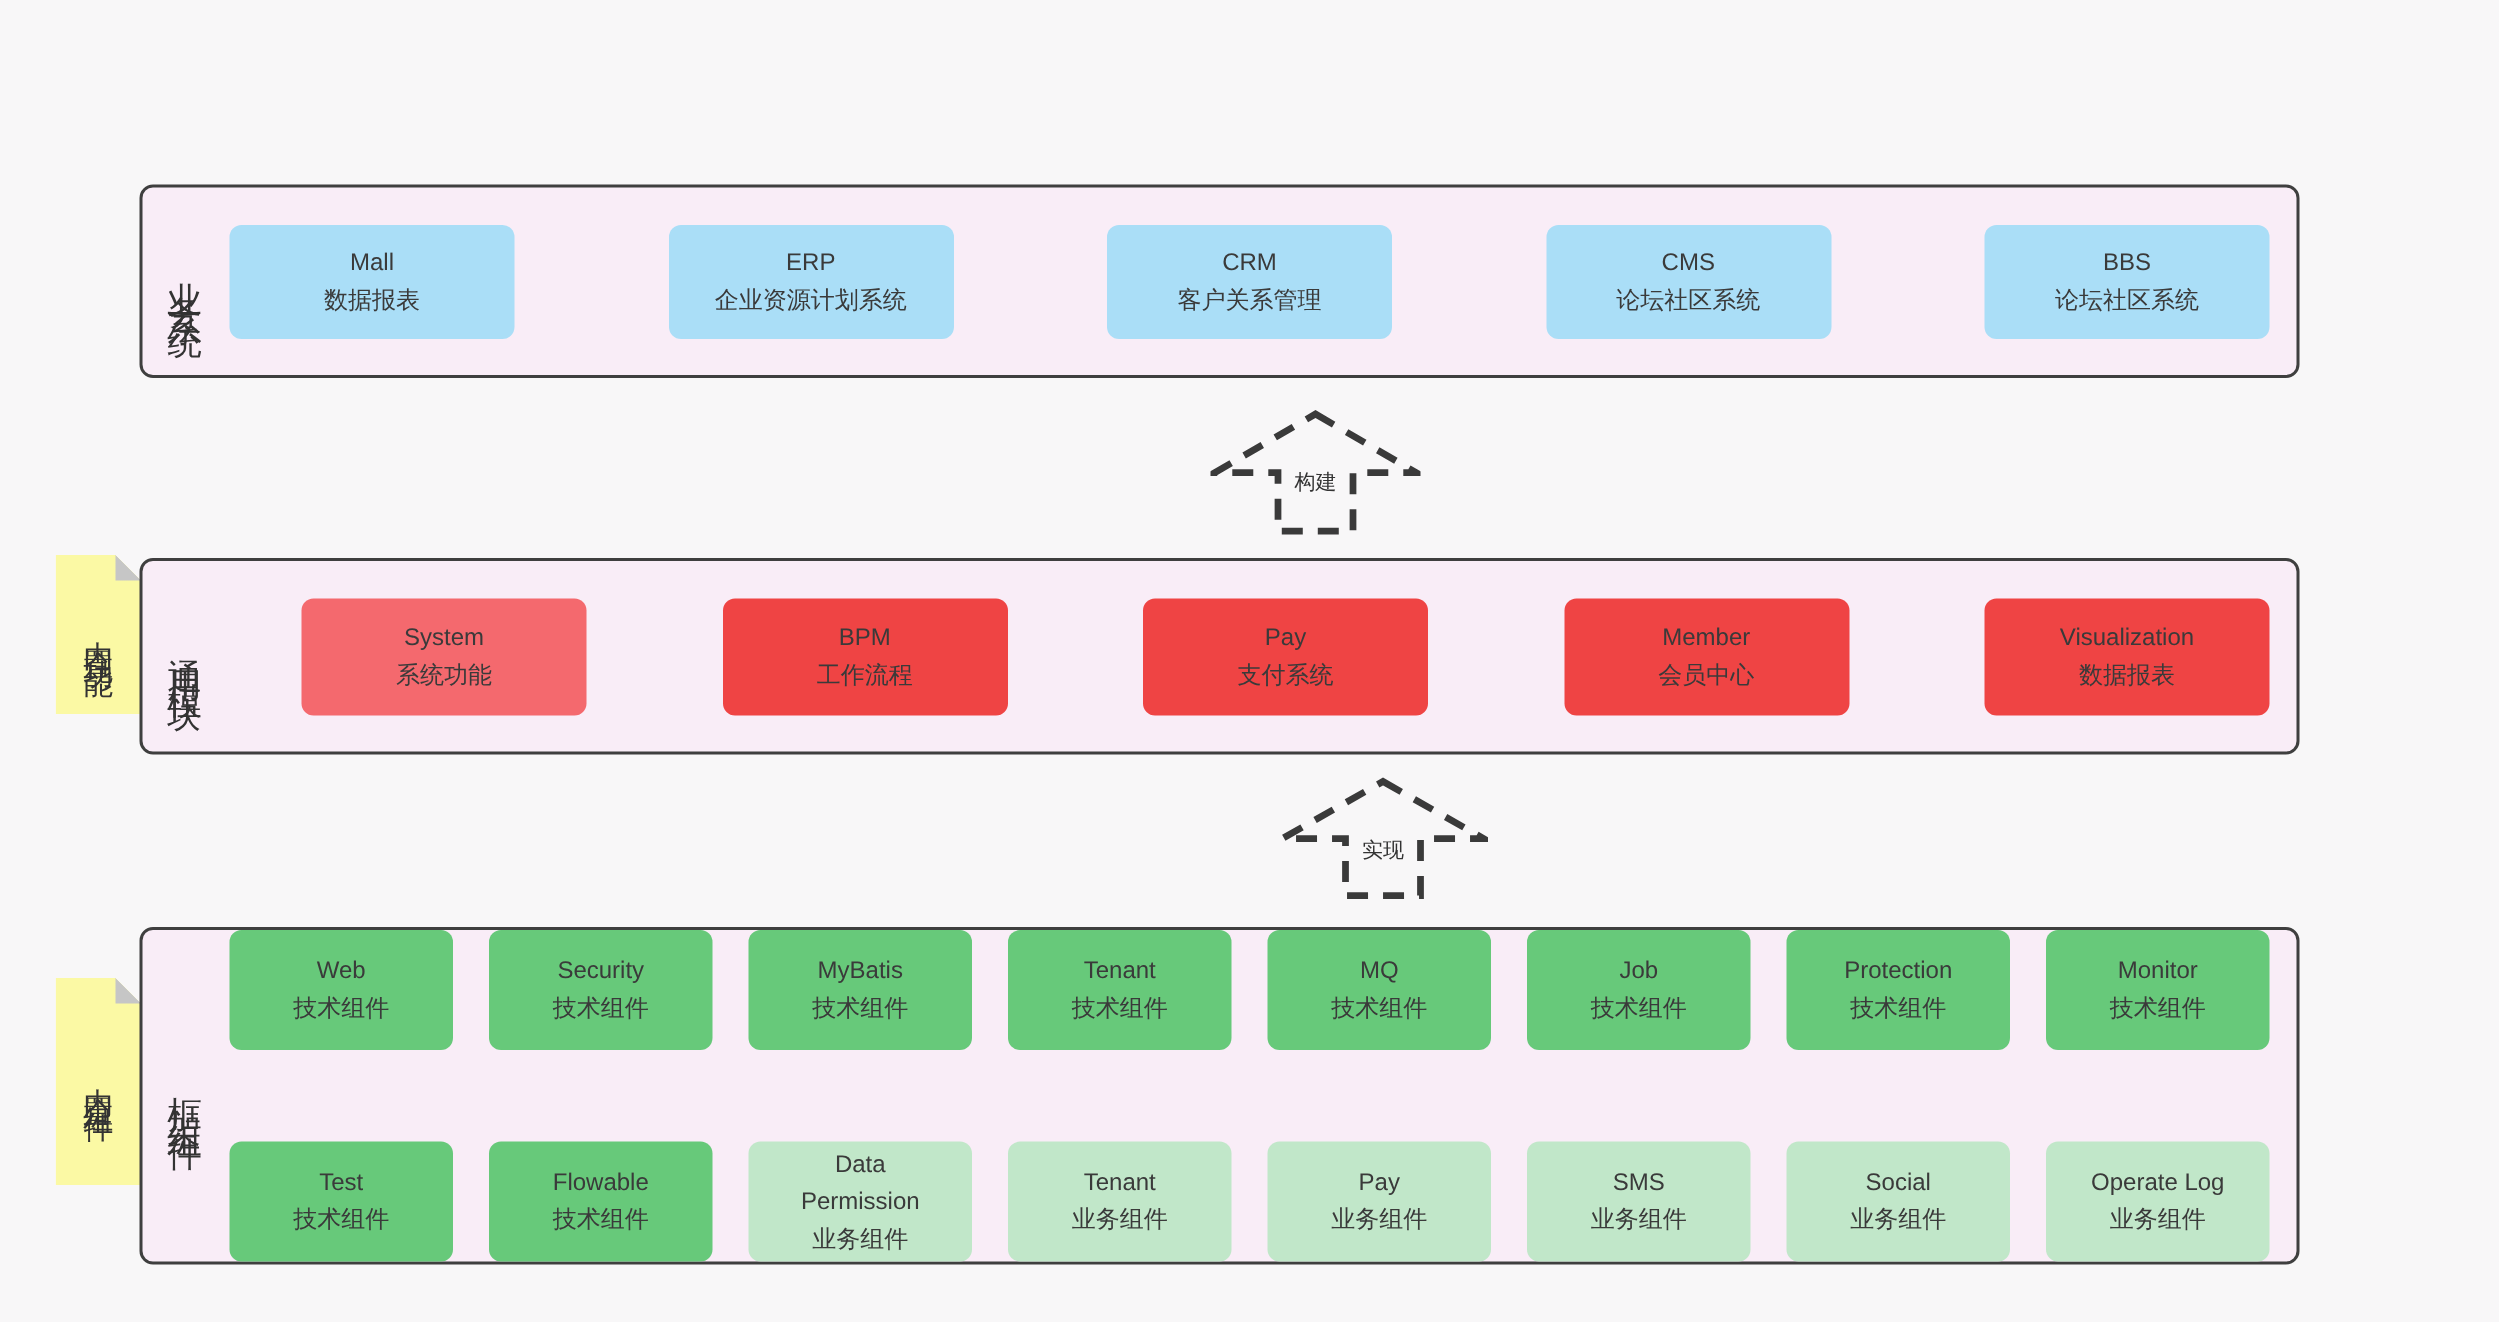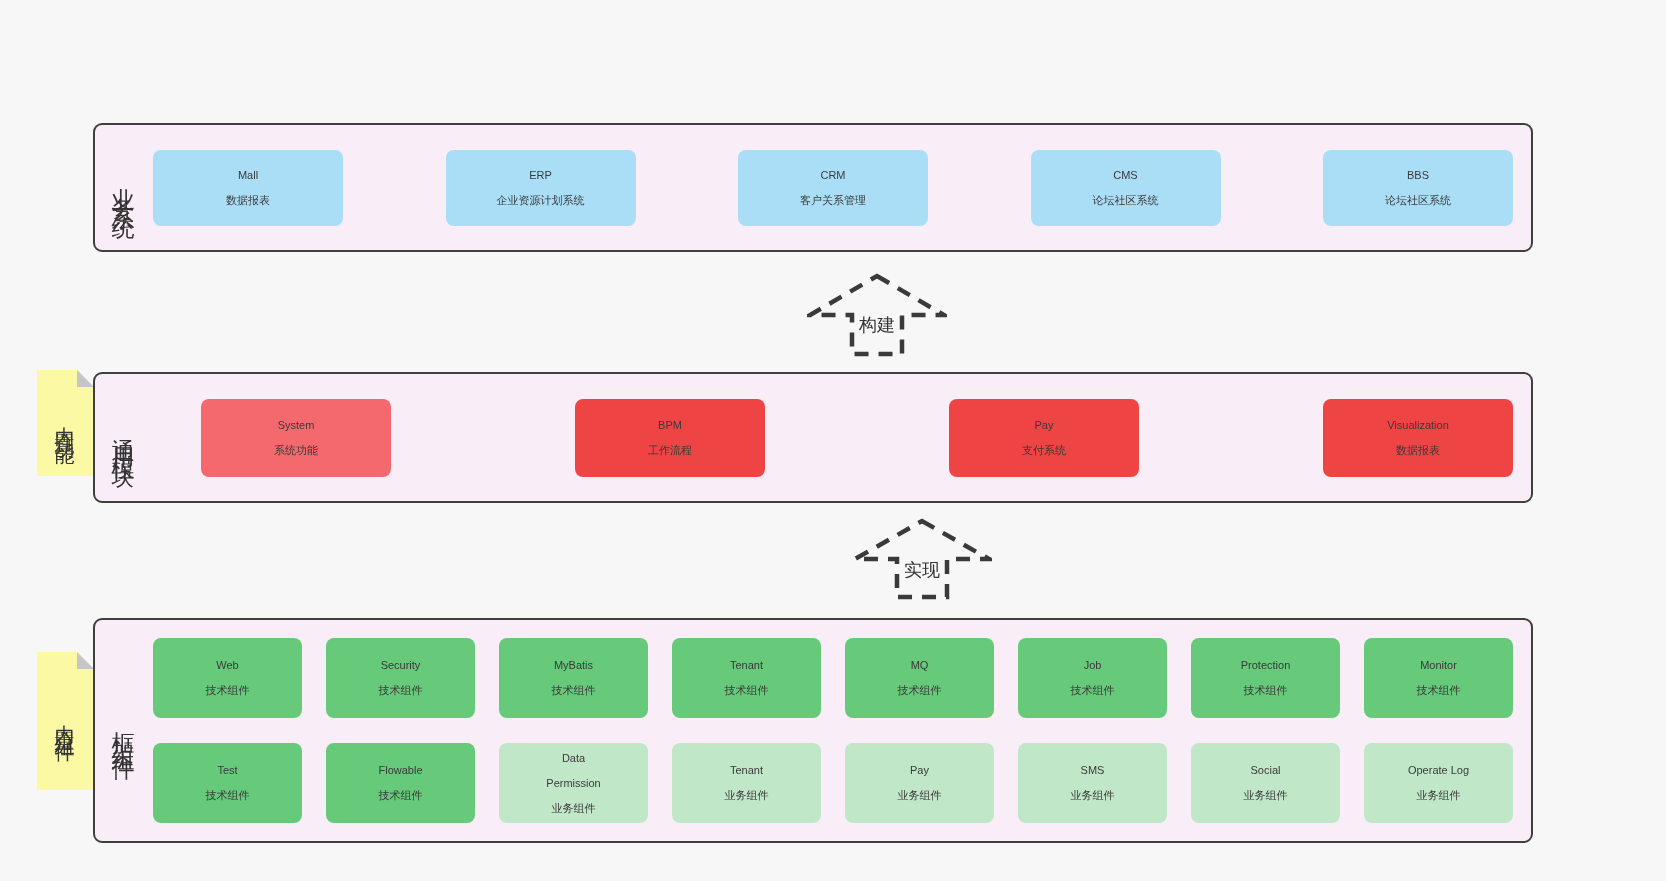--- a/index.html
+++ b/index.html
@@ -18,55 +18,55 @@
   .layer-label {
     width:58px; display:flex; align-items:center; justify-content:center;
     writing-mode:vertical-rl; text-orientation:upright;
     font-size:23px; letter-spacing:9px; color:#333;
   }
   .layer-content {
     flex:1; display:flex; justify-content:space-between; align-items:center;
     padding-right:18px;
   }
   .rows-wrap {
-    flex:1; display:flex; flex-direction:column; justify-content:center;
+    flex:1; display:flex; flex-direction:column; justify-content:space-between;
     gap:25px; padding-right:18px;
   }
   .row { display:flex; justify-content:space-between; }
   .box {
     display:flex; flex-direction:column; align-items:center; justify-content:center;
     border-radius:8px; text-align:center; color:#3a3a3a;
   }
   .box-lg { width:190px; height:76px; }
   .box-md { width:190px; height:78px; }
   .box-sm { width:149px; height:80px; }
   .blue  { background:#aadef7; }
   .red   { background:#f4696e;margin-left:48px; }
   .pink  { background:#ef4444; }
   .green { background:#67c97a; }
   .green-light { background:#c1e7c9; }
-  .box-name, .box-desc { font-size:11px; line-height:25px; white-space:pre-line; }
+  .box-name, .box-desc { font-size:16px; line-height:25px; white-space:pre-line; }
   .sticky {
     position:absolute; left:37px; width:57px; background:#fbf9a4; z-index:1;
     clip-path:polygon(0 0, calc(100% - 17px) 0, 100% 17px, 100% 100%, 0 100%);
     display:flex; align-items:center; justify-content:center;
   }
   .fold {
     position:absolute; top:0; right:0; width:17px; height:17px;
     background:linear-gradient(to bottom left, rgba(0,0,0,0) 49%, #c6c6c6 50%);
   }
   .sticky-text {
     writing-mode:vertical-rl; text-orientation:upright;
     font-size:20px; letter-spacing:6px; color:#333;
   }
   .arrow { position:absolute; z-index:3; }
   .arrow svg { display:block; }
   .arrow-label {
     position:absolute; left:50%; top:40px; transform:translateX(-50%);
-    background:#f8f7f8; padding:0 4px; font-size:18px; color:#333; white-space:nowrap;
+    background:#f8f7f8; padding:0 4px; font-size:14px; color:#333; white-space:nowrap;
   }
 </style>
 </head>
 <body>
 
 <div id="stage">
 
   <div class="layer" style="top:123px;height:129px">
     <div class="layer-label">业务系统</div>
     <div class="layer-content">
@@ -114,20 +114,24 @@
       </div>
       <div class="box box-md pink">
         <div class="box-name">BPM</div>
         <div class="box-desc">工作流程</div>
       </div>
       <div class="box box-md pink">
         <div class="box-name">Pay</div>
         <div class="box-desc">支付系统</div>
       </div>
       <div class="box box-md pink">
+        <div class="box-name">Member</div>
+        <div class="box-desc">会员中心</div>
+      </div>
+      <div class="box box-md pink">
         <div class="box-name">Visualization</div>
         <div class="box-desc">数据报表</div>
       </div>
     </div>
   </div>
 
   <div class="arrow" style="left:852px;top:518px;width:140px;height:82px">
     <svg width="140" height="82" viewBox="0 0 140 82">
       <polygon points="70,3 137,41 95,41 95,79 45,79 45,41 3,41" fill="none" stroke="#3a3a3a" stroke-width="4.5" stroke-dasharray="14 10"></polygon>
     </svg>

